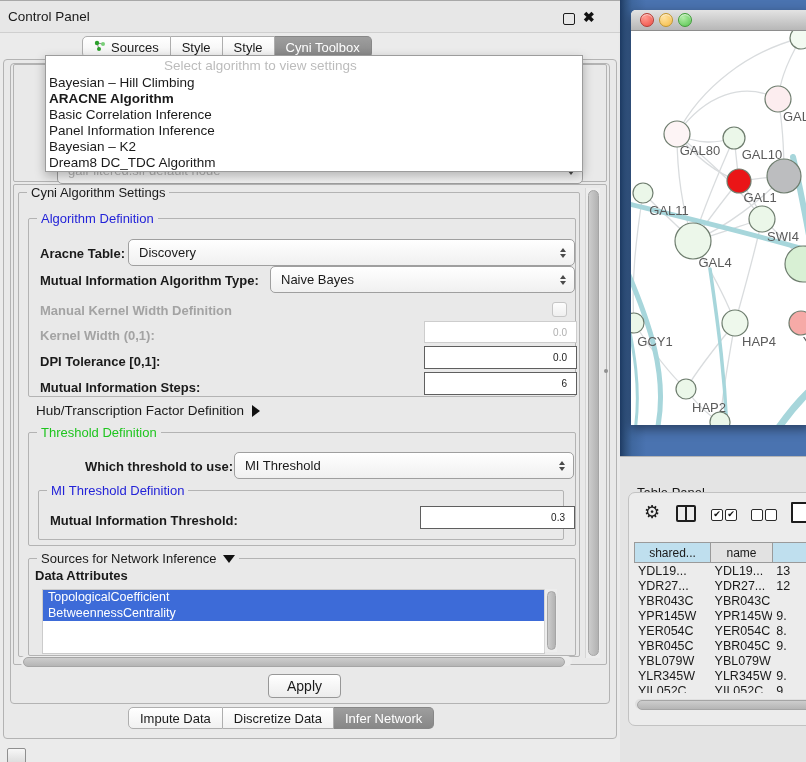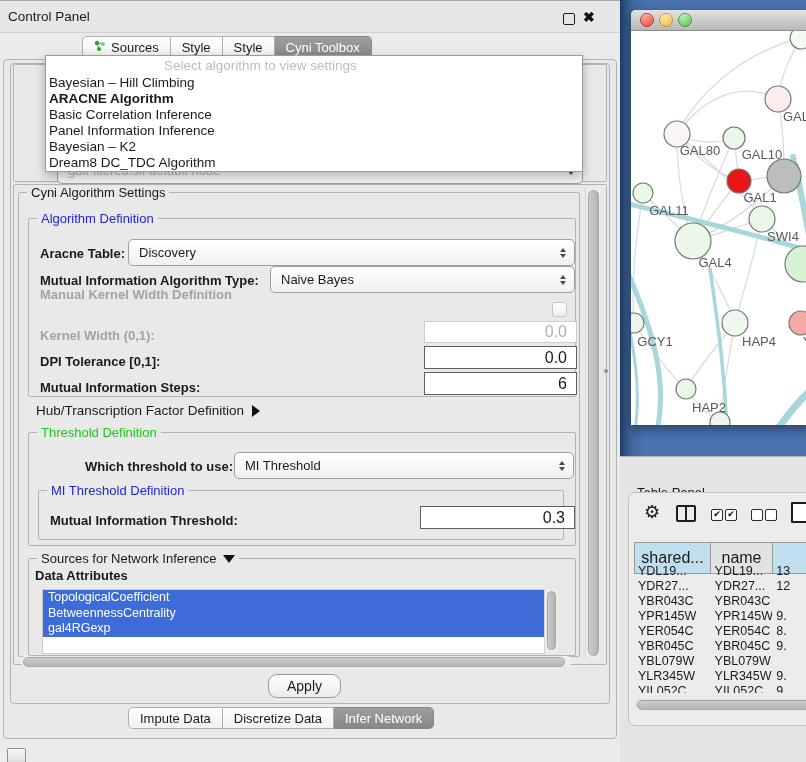--- a/index.html
+++ b/index.html
@@ -33,33 +33,33 @@
          display:flex;align-items:center;font-size:13px}
   .combo .txt{padding-left:10px;white-space:nowrap}
   .combo .spin{margin-left:auto;display:flex;flex-direction:column;gap:2px;padding-right:8px}
   .tri-up{width:0;height:0;border-left:3.5px solid transparent;border-right:3.5px solid transparent;border-bottom:4.5px solid #4a4a4a}
   .tri-dn{width:0;height:0;border-left:3.5px solid transparent;border-right:3.5px solid transparent;border-top:4.5px solid #4a4a4a}
   
   .group{position:absolute;border:1px solid #b3b3b3;border-radius:2px}
   .glabel{position:absolute;top:-8px;left:8px;background:#e9e9e9;padding:0 4px;font-size:13px;white-space:nowrap}
   .blue{color:#2323d8}.green{color:#1fc51f}
   
-  .tfield{position:absolute;background:#fff;border:1px solid #5f5f5f;font-size:16px;
+  .tfield{position:absolute;background:#fff;border:1px solid #5f5f5f;font-size:10px;
           display:flex;align-items:center;justify-content:flex-end;padding-right:9px}
   .tfield.disf{border:1px solid #cdcdcd;color:#b0b0b0}
   .checkbox{position:absolute;width:13px;height:13px;border:1px solid #c6c6c6;border-radius:3px;background:linear-gradient(#fdfdfd,#efefef)}
   
   .vtrack{position:absolute;background:#ededed;border-left:1px solid #d6d6d6}
   .vthumb{position:absolute;background:linear-gradient(90deg,#cdcdcd,#b2b2b2);border:1px solid #a5a5a5;border-radius:7px}
   .htrack{position:absolute;background:#ededed;border-radius:6px}
   .hthumb{position:absolute;background:linear-gradient(#cdcdcd,#b5b5b5);border:1px solid #a5a5a5;border-radius:6px}
   
   .attrlist{position:absolute;background:#fff;border:1px solid #cbcbcb;overflow:hidden}
   .attr{height:15.5px;line-height:15.5px;background:#3d6bd8;color:#fff;font-size:12.5px;padding-left:5px;white-space:nowrap}
-  .btn{position:absolute;background:linear-gradient(#ffffff,#ececec);border:1px solid #979797;border-radius:9px;
+  .btn{position:absolute;background:linear-gradient(#ffffff,#ececec);border:1px solid #979797;border-radius:4px;
        font-size:14px;display:flex;align-items:center;justify-content:center}
   
   .desktop{left:620px;top:0;width:186px;height:456px;
            background:linear-gradient(90deg,#1e3b64 0px,#2f517d 5px,#3f679e 12px,#4a73b0 26px,#4a73b0 100%)}
   .netwin{left:631px;top:10px;width:180px;height:415px;background:#fff;border-radius:5px 0 0 0;
           box-shadow:0 4px 12px rgba(0,0,0,.45)}
   .nettitle{position:absolute;left:0;top:0;width:100%;height:21px;border-radius:5px 0 0 0;
             background:linear-gradient(#e3e3e3,#b7b7b7);border-bottom:1px solid #8e8e8e;
             display:flex;align-items:center;gap:5px;padding-left:9px;box-sizing:border-box}
   .light{width:12px;height:12px;border-radius:50%;box-shadow:inset 0 1px 1px rgba(255,255,255,.7)}
@@ -68,22 +68,22 @@
   .tablepanel{left:620px;top:456px;width:186px;height:306px;background:#e4e4e4;border-top:1px solid #b5b5b5}
   .tp-title{position:absolute;left:17px;top:28px;font-size:13px}
   .tframe{position:absolute;left:8px;top:35px;width:192px;height:232px;background:#ececec;
           border:1px solid #c2c2c2;border-radius:7px}
   .ticon{position:absolute;color:#1d1d1d}
   .colico{width:16px;height:13px;border:2px solid #1d1d1d;border-radius:2px}
   .colico div{width:2px;height:13px;background:#1d1d1d;margin:0 auto}
   .cbx{position:absolute;width:10px;height:10px;border:1.5px solid #2a2a2a;border-radius:2px;font-size:9px;line-height:9px;text-align:center;color:#111;background:#fff}
   .docico{position:absolute;width:13px;height:17px;border:2px solid #1d1d1d;border-radius:1px;background:#fff}
   .thead{position:absolute;display:flex}
-  .th{font-size:16px;display:flex;align-items:center;justify-content:center;box-sizing:border-box;
-      border:1px solid #9a9a9a;border-left:none;background:#e2e2e2;height:32px}
+  .th{font-size:12px;display:flex;align-items:center;justify-content:center;box-sizing:border-box;
+      border:1px solid #9a9a9a;border-left:none;background:#e2e2e2;height:21px}
   .th:first-child{border-left:1px solid #9a9a9a}
   .th.selcol{background:#bfdfee}
   .tbody{position:absolute;overflow:hidden}
   .trow{display:flex;height:15.1px;align-items:center}
   .td{font-size:12.5px;padding-left:4px;box-sizing:border-box;white-space:nowrap;overflow:hidden}
   .nub{left:604px;top:369px;width:4px;height:4px;background:#8f8f8f;border-radius:50%}
   .miniwin{left:7px;top:748px;width:17px;height:14px;border:1px solid #8f8f8f;border-radius:2px;background:linear-gradient(#f7f7f7,#dcdcdc)}
 </style>
 </head>
 <body>
@@ -163,21 +163,21 @@
 
 <div class="abs lbl b" style="left:40px;top:273px">Mutual Information Algorithm Type:</div>
 <div class="combo abs" style="left:270px;top:266px;width:303px;height:25px">
   <span class="txt">Naive Bayes</span>
   <span class="spin">
       <span class="tri-up"></span>
       <span class="tri-dn"></span>
     </span>
 </div>
 
-<div class="abs lbl b dis" style="left:40px;top:287px">Manual Kernel Width Definition</div>
+<div class="abs lbl b dis" style="left:40px;top:303px">Manual Kernel Width Definition</div>
 <div class="checkbox" style="left:552px;top:302px"></div>
 
 <div class="abs lbl b dis" style="left:40px;top:328px">Kernel Width (0,1):</div>
 <div class="tfield disf" style="left:424px;top:321px;width:142px;height:20px">0.0</div>
 
 <div class="abs lbl b" style="left:40px;top:354px">DPI Tolerance [0,1]:</div>
 <div class="tfield" style="left:424px;top:346px;width:142px;height:21px">0.0</div>
 
 <div class="abs lbl b" style="left:40px;top:380px">Mutual Information Steps:</div>
 <div class="tfield" style="left:424px;top:372px;width:142px;height:21px">6</div>
@@ -207,21 +207,20 @@
 <div class="group" style="left:28px;top:558px;width:546px;height:96px">
   <span class="glabel" style="display:flex;align-items:center;gap:6px">
     <span>Sources for Network Inference</span>
     <span style="width:0;height:0;border-left:6px solid transparent;border-right:6px solid transparent;border-top:8px solid #111;display:inline-block"></span>
   </span>
 </div>
 <div class="abs lbl b" style="left:35px;top:568px">Data Attributes</div>
 <div class="attrlist" style="left:42px;top:589px;width:501px;height:63px">
     <div class="attr">TopologicalCoefficient</div>
     <div class="attr">BetweennessCentrality</div>
-    <div class="attr">gal4RGexp</div>
   </div>
 <div class="vtrack" style="left:544px;top:589px;width:12px;height:63px">
   <div class="vthumb" style="left:2px;top:2px;width:7px;height:57px"></div>
 </div>
 <div class="htrack" style="left:20px;top:656px;width:552px;height:10px">
   <div class="hthumb" style="left:3px;top:1px;width:540px;height:8px"></div>
 </div>
 
 <div class="btn" style="left:268px;top:674px;width:71px;height:22px">Apply</div>
 <div class="tabbar" style="left:128px;top:707px">

